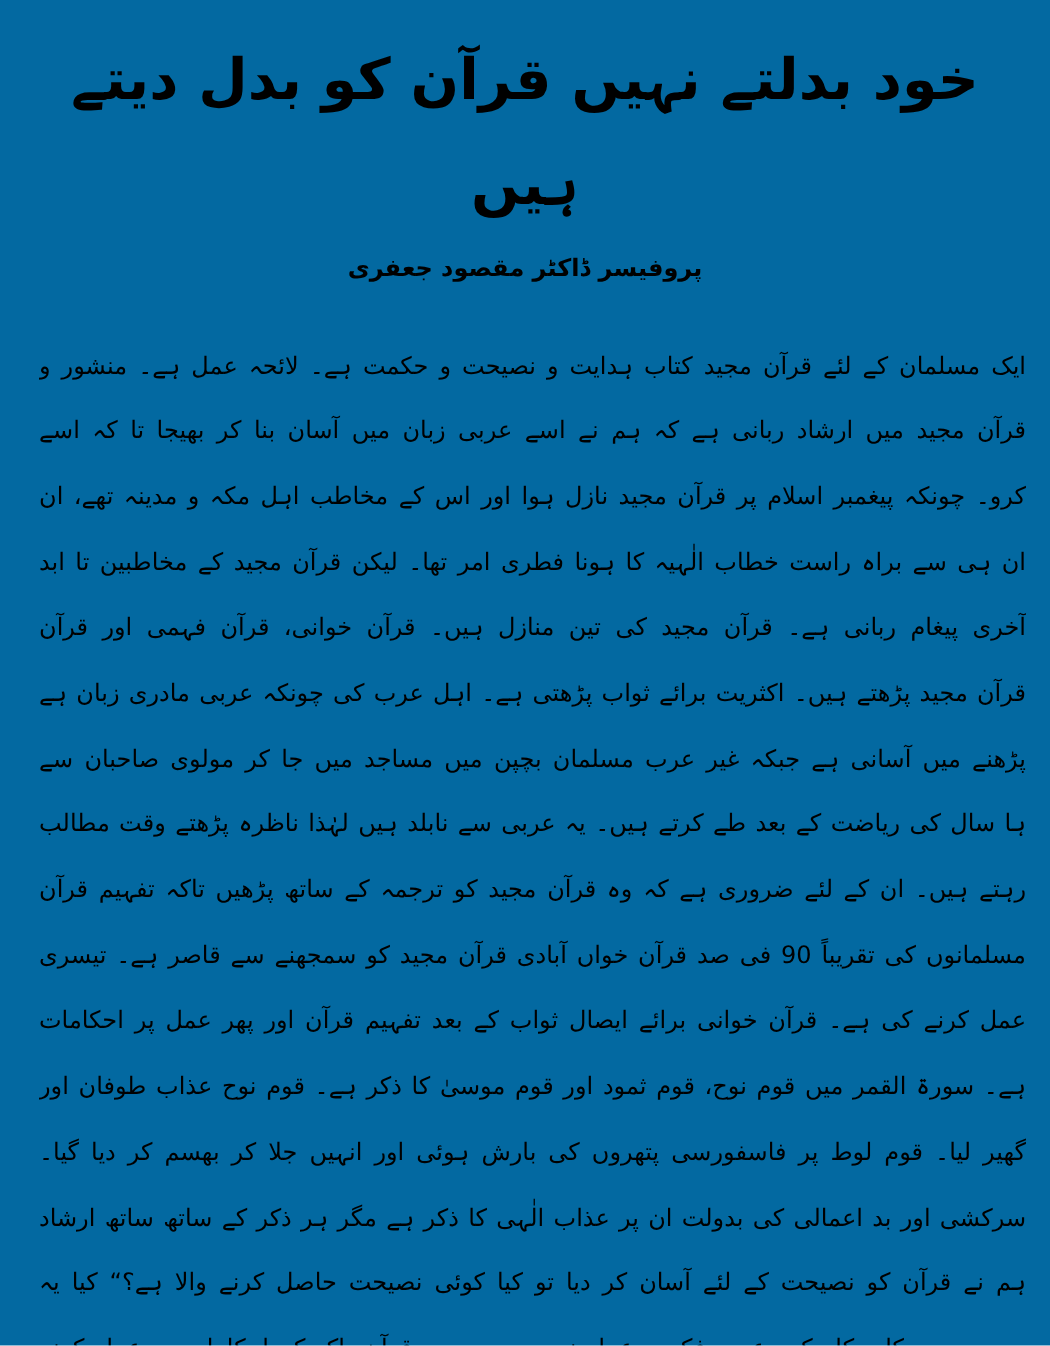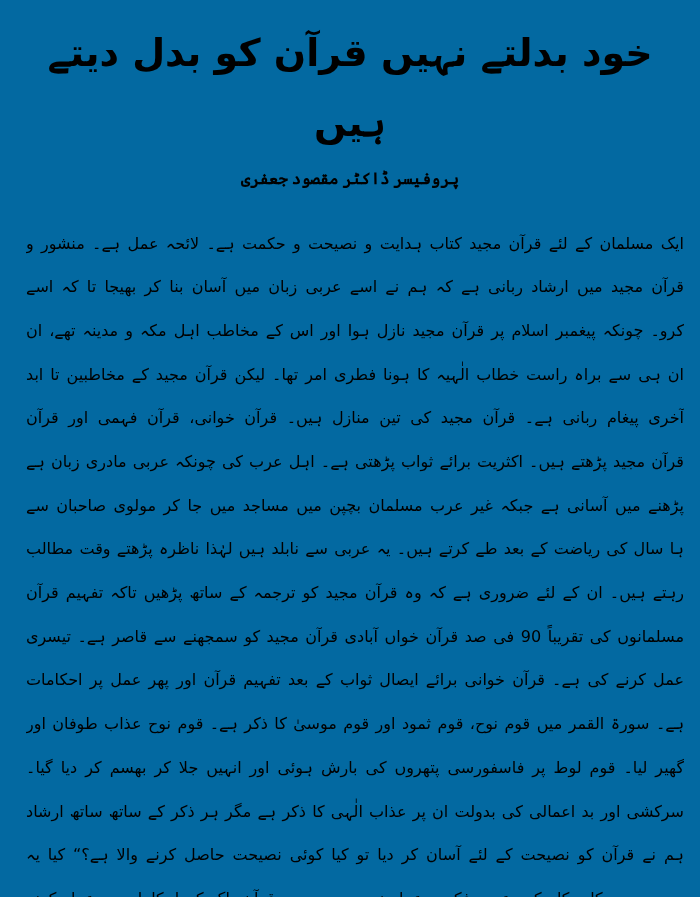--- a/index.html
+++ b/index.html
@@ -24,21 +24,20 @@
     font-weight: 700;
     line-height: 1.85;
     color: #000000;
   }
   .author {
     margin-top: 10px;
     text-align: center;
     font-size: 16px;
     font-weight: 700;
     color: #000000;
-    font-family: Liberation Serif, serif;
   }
   .body-text {
     margin-top: 34px;
     padding: 0 16px 0 26px;
   }
   .body-line {
     font-size: 16px;
     line-height: 43.7px;
     height: 43.7px;
     overflow: hidden;

